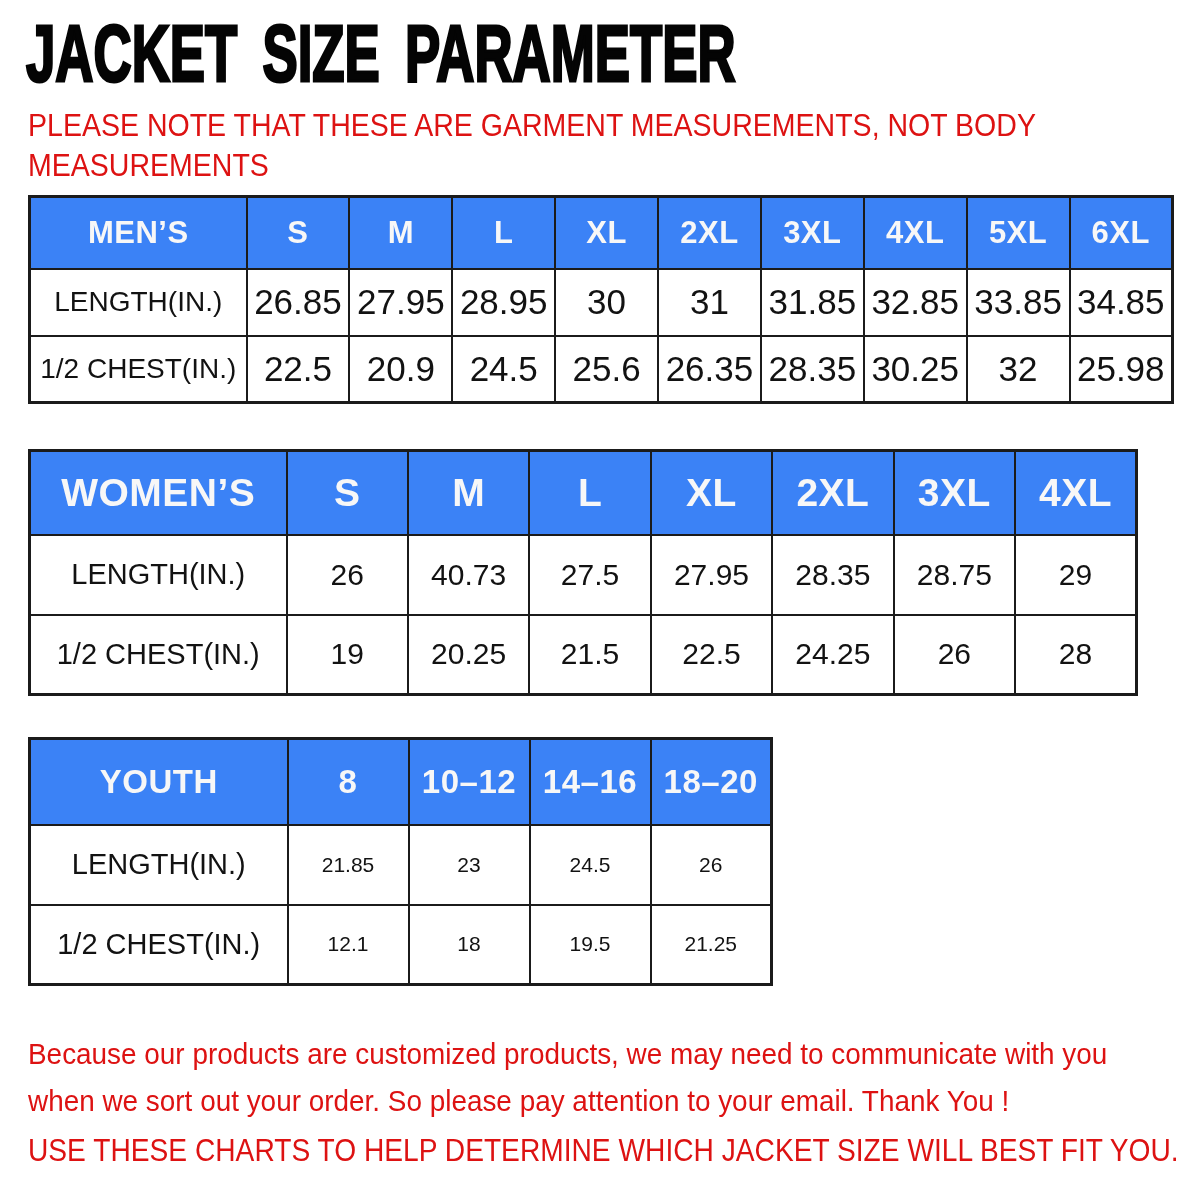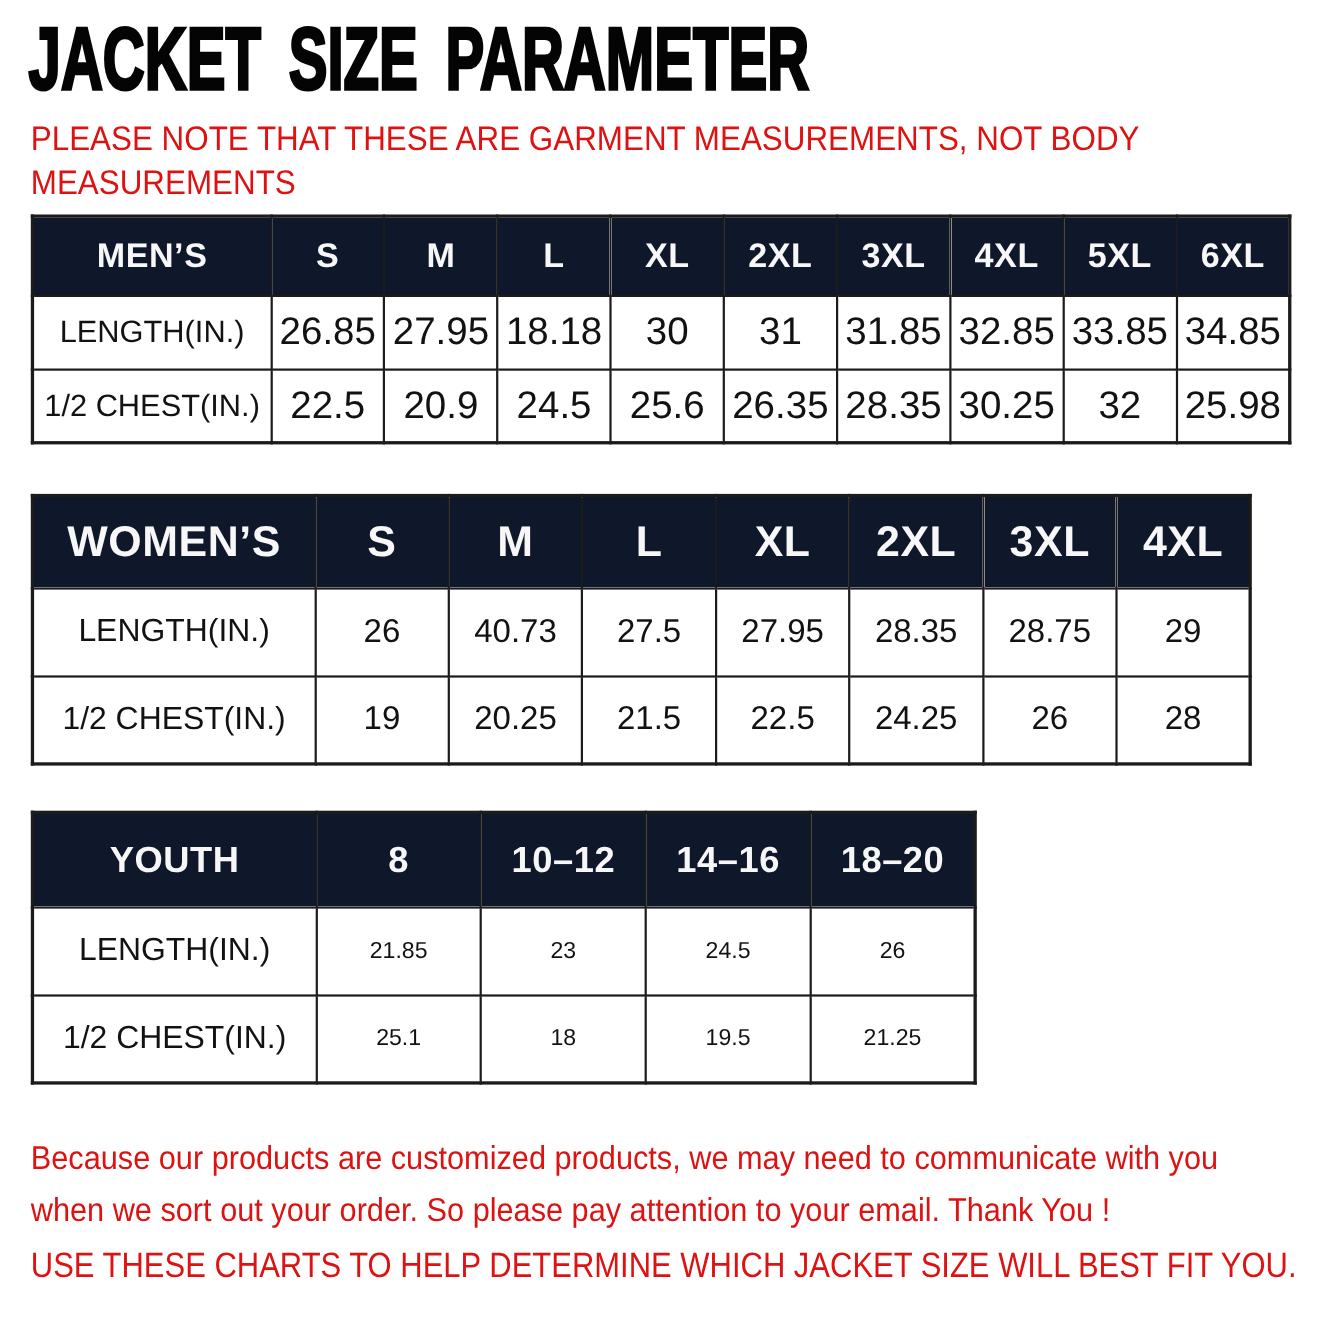--- a/index.html
+++ b/index.html
@@ -48,21 +48,21 @@
     border: 3px solid #1b1b1b;
   }
   .size-table th, .size-table td {
     border: 2px solid #1b1b1b;
     text-align: center;
     vertical-align: middle;
     padding: 0;
     overflow: hidden;
   }
   .size-table th {
-    background: #0f172a;
+    background: #3b82f6;
     color: #f7f7f7;
     font-weight: bold;
     font-size: 31px;
     letter-spacing: 0.5px;
   }
   .size-table td {
     color: #121212;
     font-size: 35px;
   }
   .size-table td.rowlabel { font-size: 28px; letter-spacing: 0px; text-align: center; }
@@ -72,21 +72,21 @@
   .table-men   th { height: 72px; }
   .table-men   td { height: 67px; }
 
   
   .table-women { left: 28px; top: 449px; width: 1110px; }
   .table-women th { height: 84px; font-size: 39px; }
   .table-women td { height: 80px; font-size: 30px; }
   .table-women td.rowlabel { font-size: 29px; }
 
   
-  .table-youth { left: 28px; top: 737px; width: 860px; }
+  .table-youth { left: 28px; top: 737px; width: 745px; }
   .table-youth th { height: 86px; font-size: 33px; }
   .table-youth td { height: 80px; font-size: 21px; }
   .table-youth td.rowlabel { font-size: 29px; }
 
   
   .footer-note {
     position: absolute;
     left: 28px; top: 1030px;
     color: #dd1212;
     font-size: 30px;
@@ -133,21 +133,21 @@
         <th>4XL</th>
         <th>5XL</th>
         <th>6XL</th>
       </tr>
     </thead>
     <tbody>
       <tr>
         <td class="rowlabel">LENGTH(IN.)</td>
         <td>26.85</td>
         <td>27.95</td>
-        <td>18.18</td>
+        <td>28.95</td>
         <td>30</td>
         <td>31</td>
         <td>31.85</td>
         <td>32.85</td>
         <td>33.85</td>
         <td>34.85</td>
       </tr>
       <tr>
         <td class="rowlabel">1/2 CHEST(IN.)</td>
         <td>22.5</td>
@@ -221,21 +221,21 @@
     <tbody>
       <tr>
         <td class="rowlabel">LENGTH(IN.)</td>
         <td>21.85</td>
         <td>23</td>
         <td>24.5</td>
         <td>26</td>
       </tr>
       <tr>
         <td class="rowlabel">1/2 CHEST(IN.)</td>
-        <td>25.1</td>
+        <td>12.1</td>
         <td>18</td>
         <td>19.5</td>
         <td>21.25</td>
       </tr>
     </tbody>
   </table>
 
 <div class="footer-note">
   <div class="line">Because our products are customized products, we may need to communicate with you</div>
   <div class="line">when we sort out your order. So please pay attention to your email. Thank You !</div>

